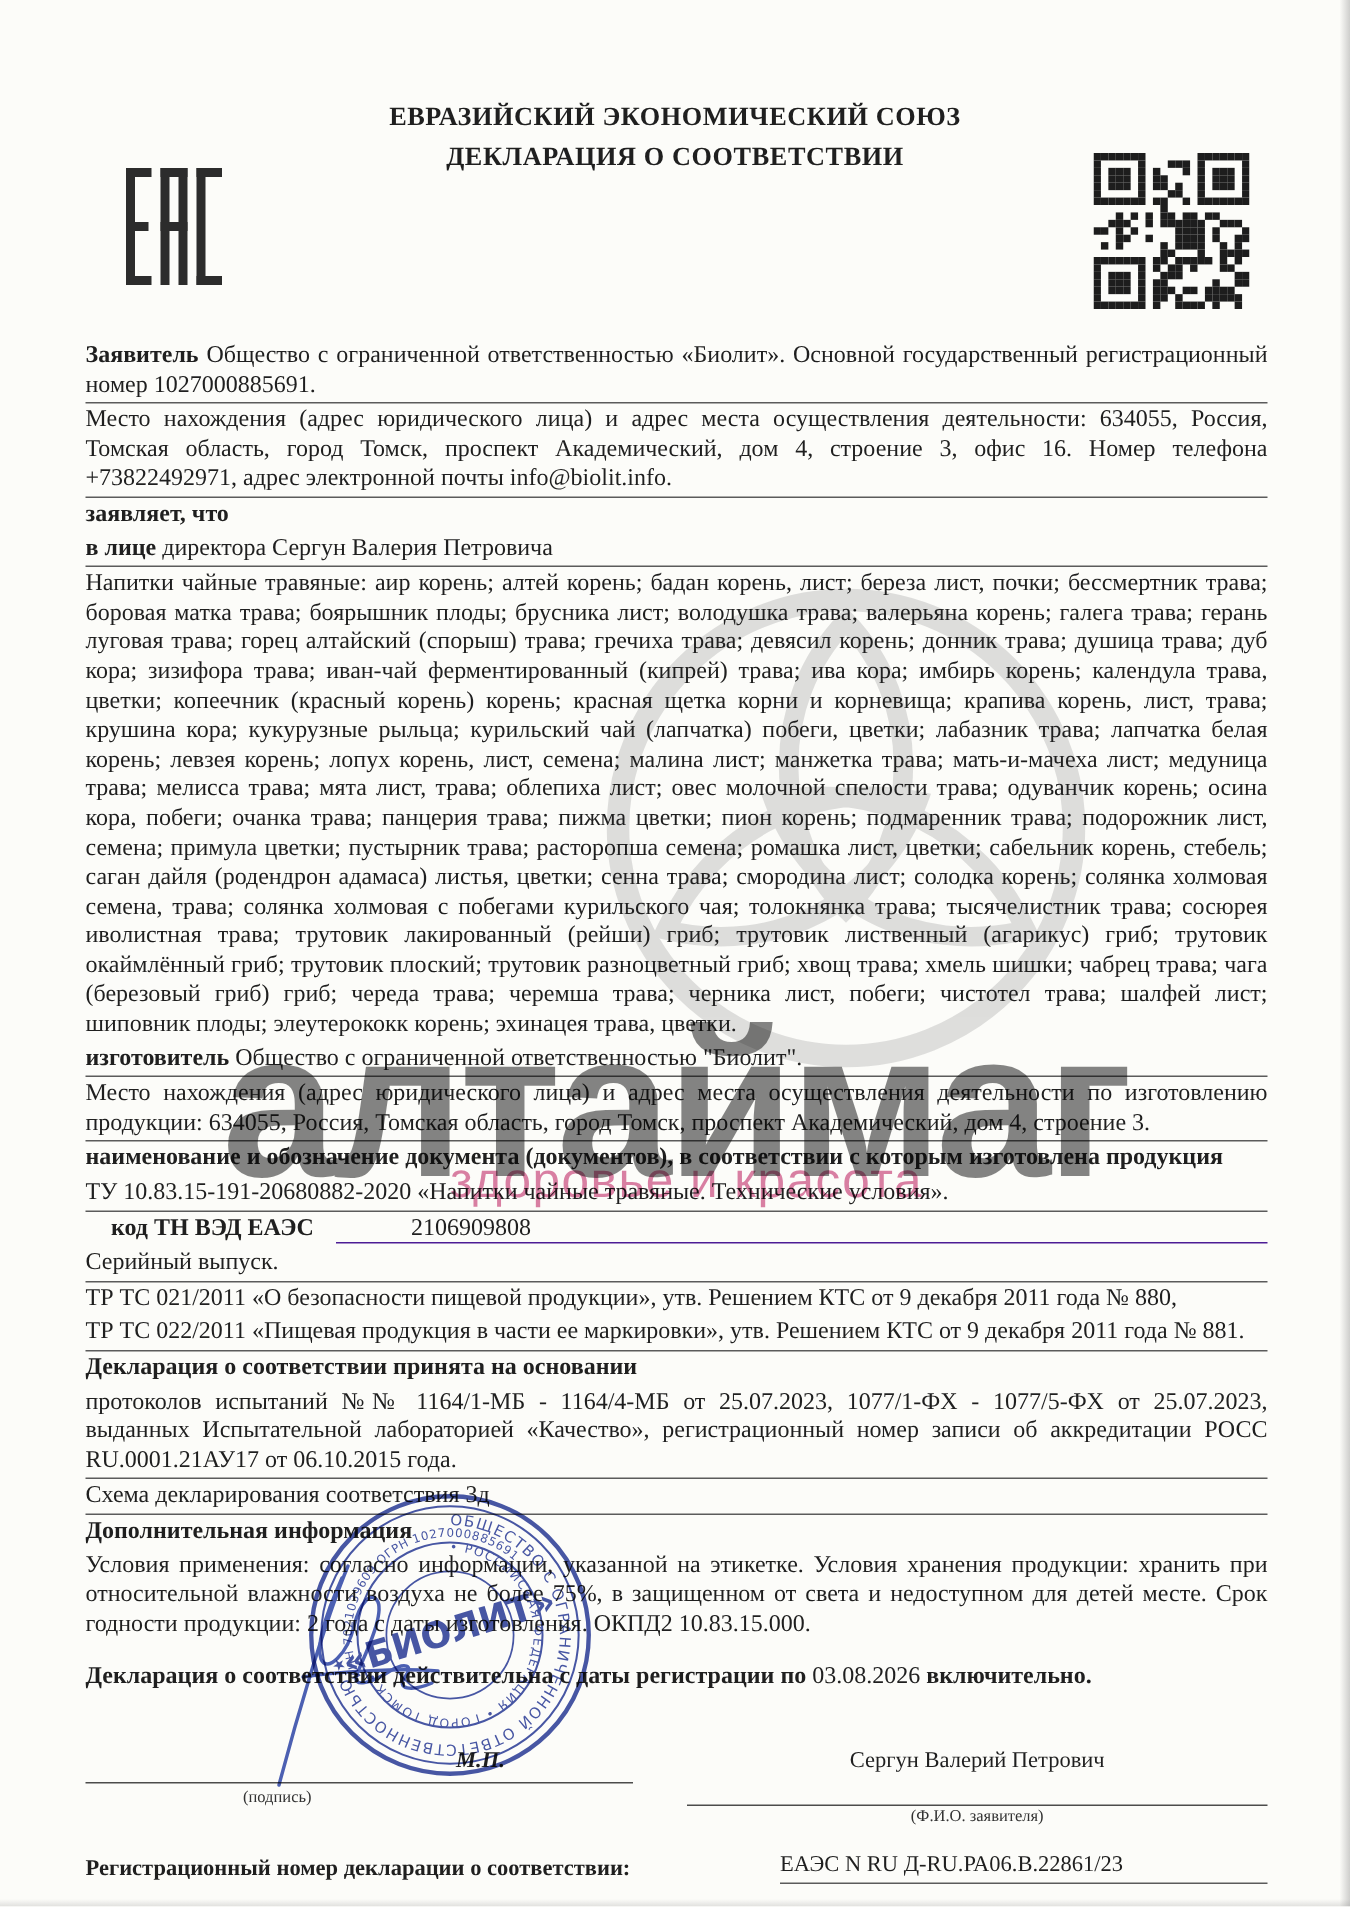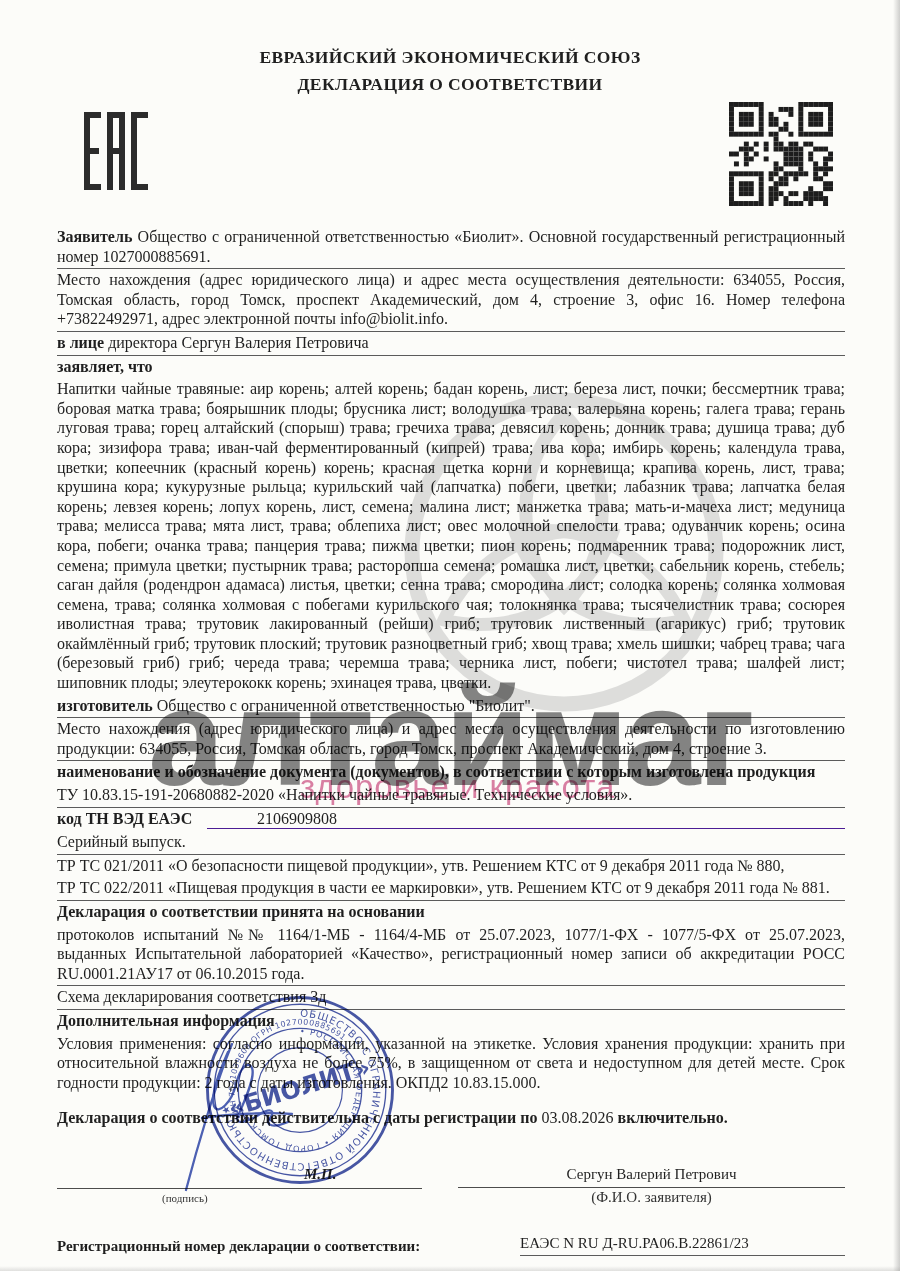--- a/index.html
+++ b/index.html
@@ -8,55 +8,55 @@
     background:#fcfcf9;
     font-family:"Liberation Serif", serif;
     color:#1f1f1f;
   }
   .edge-right{position:absolute;right:0;top:0;width:7px;height:100%;
     background:linear-gradient(to right,rgba(0,0,0,0),rgba(120,120,120,.35));z-index:6;}
   .edge-bottom{position:absolute;left:0;bottom:0;width:100%;height:5px;
     background:linear-gradient(to bottom,rgba(0,0,0,0),rgba(140,140,140,.25));z-index:6;}
 
   
-  .doc-title{position:absolute;top:44px;left:0;right:0;text-align:center;
+  .doc-title{position:absolute;top:64px;left:0;right:0;text-align:center;
     font-weight:bold;font-size:17.5px;line-height:27px;letter-spacing:.4px;z-index:2;}
   .eac{position:absolute;left:84px;top:112px;z-index:2;}
   .qr{position:absolute;left:729px;top:102px;z-index:2;}
 
   
   .wm-flower{position:absolute;left:392px;top:380px;z-index:0;pointer-events:none;}
   .wm-brand{position:absolute;left:148px;top:668px;z-index:3;pointer-events:none;
     font-family:"Liberation Sans",sans-serif;font-weight:bold;
     font-size:138px;line-height:1;color:#000000;opacity:.48;letter-spacing:-3px;
     mix-blend-mode:multiply;}
   .wm-tagline{position:absolute;left:300px;top:768px;z-index:3;pointer-events:none;
     font-family:"Liberation Sans",sans-serif;font-size:33px;color:#be185d;opacity:.55;
     letter-spacing:1px;mix-blend-mode:multiply;}
 
   
   .content{position:absolute;left:57px;right:55px;top:226px;z-index:2;}
   .sec{font-size:16px;line-height:19.6px;text-align:justify;padding:1px 0 2px 0;}
   .sec.rule{border-bottom:1px solid #5b5b5b;}
   .b{font-weight:bold;}
   .row{display:flex;}
-  .tnved-label{width:150px;flex:none;}
+  .tnved-label{width:150px;flex:none;margin-left:17px;}
   .tnved-val{flex:1;border-bottom:1px solid #4c1d95;padding-left:50px;}
 
   .validity{margin-top:13px;font-weight:bold;}
   .validity .date{font-weight:normal;}
 
   
   .sigblock{position:relative;height:86px;margin-top:6px;}
   .sig-line{position:absolute;left:0;top:52px;width:365px;border-bottom:1px solid #4c4c4c;}
   .sig-caption{position:absolute;left:105px;top:56px;font-size:11px;color:#333;}
   .mp{position:absolute;left:247px;top:30px;font-weight:bold;font-size:15px;font-style:italic;}
   .fio{position:absolute;right:0;top:30px;width:387px;text-align:center;}
-  .fio-name{font-size:15px;border-bottom:1px solid #4c4c4c;padding-bottom:4px;}
-  .fio-caption{font-size:15px;color:#333;padding-top:1px;}
+  .fio-name{font-size:15px;border-bottom:1px solid #4c4c4c;padding-bottom:20px;}
+  .fio-caption{font-size:11px;color:#333;padding-top:1px;}
 
   
   .regrow{display:flex;font-size:15px;line-height:20px;margin-top:11px;align-items:flex-end;}
   .reg-label{width:463px;flex:none;font-weight:bold;}
   .reg-val{flex:1;border-bottom:1px solid #5b5b5b;padding-bottom:2px;}
 
   
   .stamp{position:absolute;left:194px;top:984px;z-index:4;pointer-events:none;
     mix-blend-mode:multiply;opacity:.88;}
   .signature{position:absolute;left:158px;top:1022px;z-index:4;pointer-events:none;
@@ -334,26 +334,26 @@
 
 <div class="content">
 
   <div class="sec rule">
     <span class="b">Заявитель</span>
     <span>Общество с ограниченной ответственностью «Биолит». Основной государственный регистрационный номер 1027000885691.</span>
   </div>
 
   <div class="sec rule">Место нахождения (адрес юридического лица) и адрес места осуществления деятельности: 634055, Россия, Томская область, город Томск, проспект Академический, дом 4, строение 3, офис 16. Номер телефона +73822492971, адрес электронной почты info@biolit.info.</div>
 
+  <div class="sec b">заявляет, что</div>
+
   <div class="sec rule">
     <span class="b">в лице</span>
     <span>директора Сергун Валерия Петровича</span>
   </div>
-
-  <div class="sec b">заявляет, что</div>
 
   <div class="sec">Напитки чайные травяные: аир корень; алтей корень; бадан корень, лист; береза лист, почки; бессмертник трава; боровая матка трава; боярышник плоды; брусника лист; володушка трава; валерьяна корень; галега трава; герань луговая трава; горец алтайский (спорыш) трава; гречиха трава; девясил корень; донник трава; душица трава; дуб кора; зизифора трава; иван-чай ферментированный (кипрей) трава; ива кора; имбирь корень; календула трава, цветки; копеечник (красный корень) корень; красная щетка корни и корневища; крапива корень, лист, трава; крушина кора; кукурузные рыльца; курильский чай (лапчатка) побеги, цветки; лабазник трава; лапчатка белая корень; левзея корень; лопух корень, лист, семена; малина лист; манжетка трава; мать-и-мачеха лист; медуница трава; мелисса трава; мята лист, трава; облепиха лист; овес молочной спелости трава; одуванчик корень; осина кора, побеги; очанка трава; панцерия трава; пижма цветки; пион корень; подмаренник трава; подорожник лист, семена; примула цветки; пустырник трава; расторопша семена; ромашка лист, цветки; сабельник корень, стебель; саган дайля (родендрон адамаса) листья, цветки; сенна трава; смородина лист; солодка корень; солянка холмовая семена, трава; солянка холмовая с побегами курильского чая; толокнянка трава; тысячелистник трава; сосюрея иволистная трава; трутовик лакированный (рейши) гриб; трутовик лиственный (агарикус) гриб; трутовик окаймлённый гриб; трутовик плоский; трутовик разноцветный гриб; хвощ трава; хмель шишки; чабрец трава; чага (березовый гриб) гриб; череда трава; черемша трава; черника лист, побеги; чистотел трава; шалфей лист; шиповник плоды; элеутерококк корень; эхинацея трава, цветки.</div>
 
   <div class="sec rule">
     <span class="b">изготовитель</span>
     <span>Общество с ограниченной ответственностью "Биолит".</span>
   </div>
 
   <div class="sec rule">Место нахождения (адрес юридического лица) и адрес места осуществления деятельности по изготовлению продукции: 634055, Россия, Томская область, город Томск, проспект Академический, дом 4, строение 3.</div>
 

